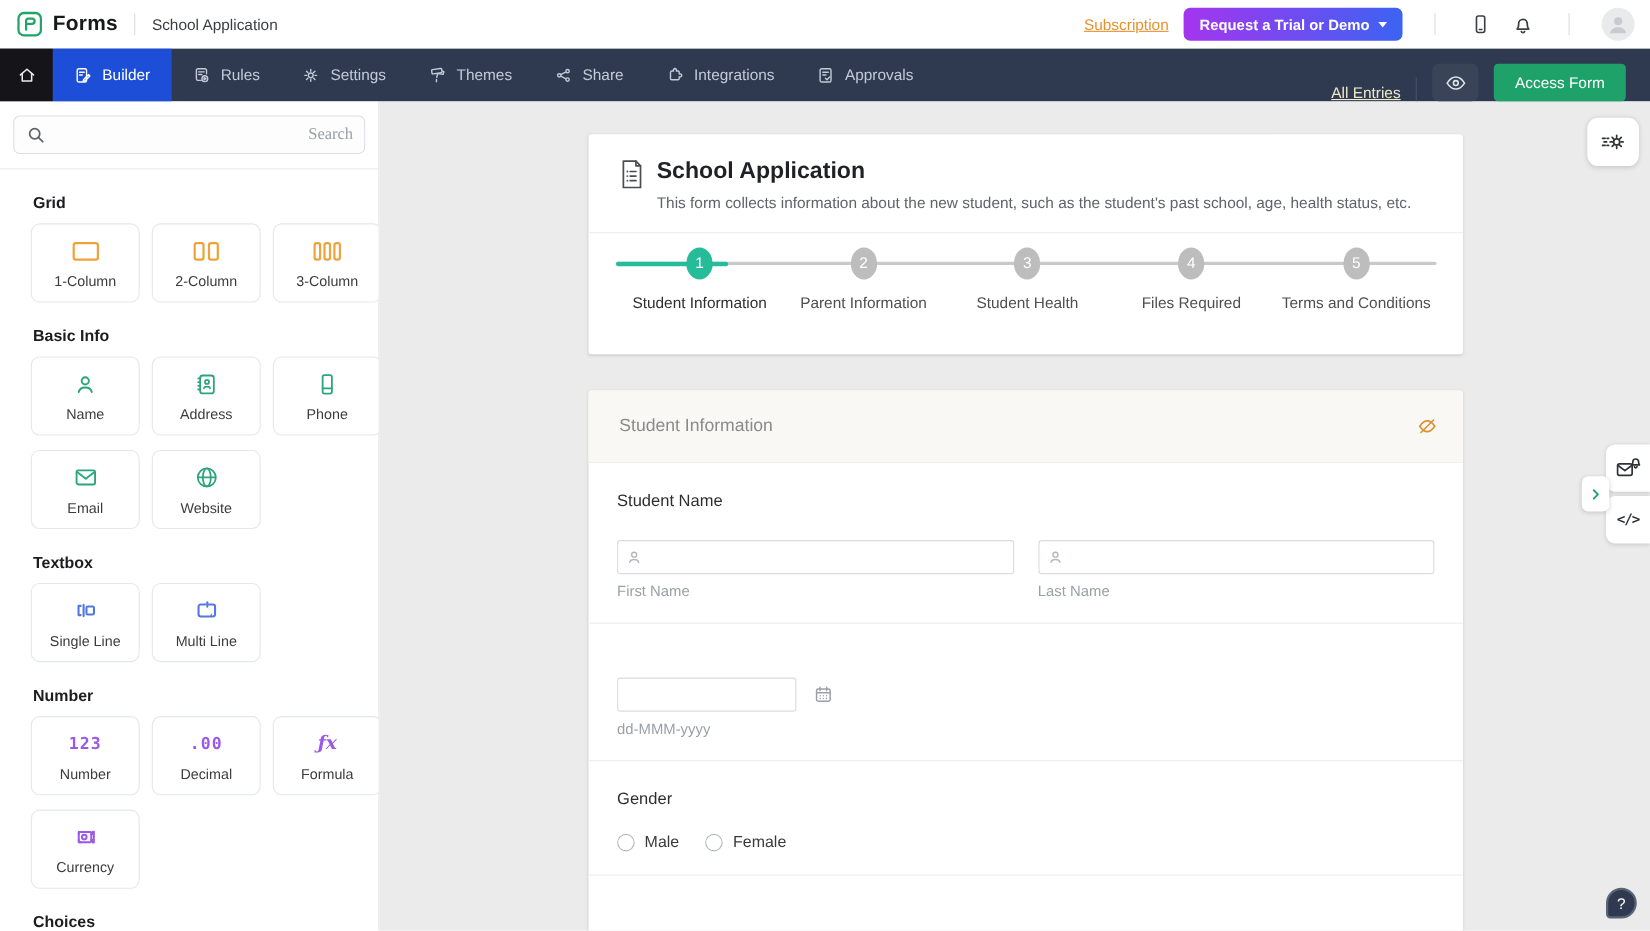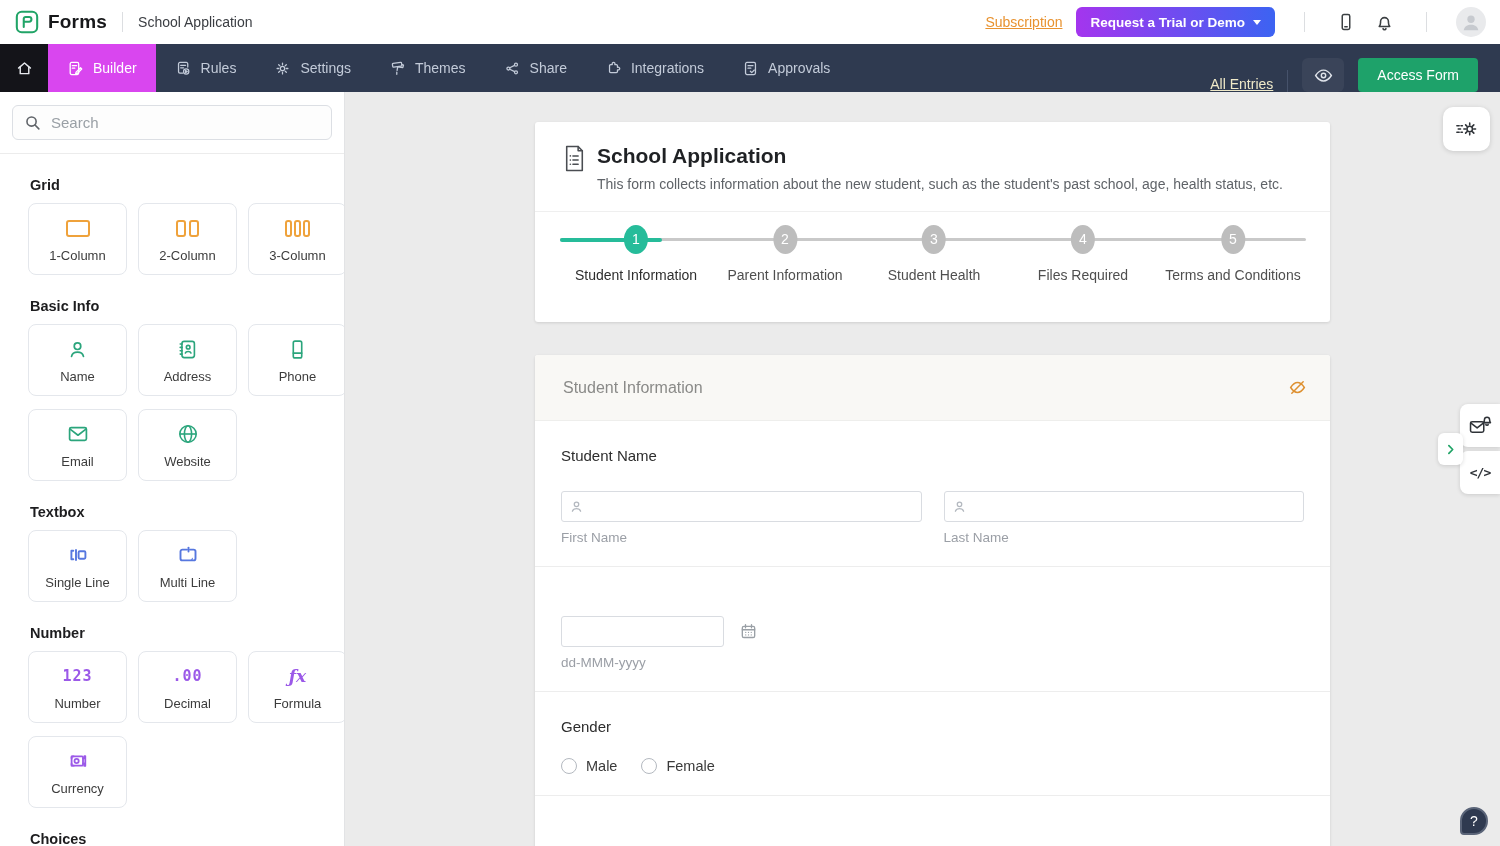--- a/index.html
+++ b/index.html
@@ -25,36 +25,36 @@
   .avatar { width:30px; height:30px; border-radius:50%; background:#e9eaec; display:flex;
     align-items:center; justify-content:center; overflow:hidden; cursor:pointer; }
 
   
   .navbar { position:absolute; left:0; top:44px; width:1500px; height:48px; background:#2f3a50;
     display:flex; align-items:stretch; z-index:29; }
   .nav-home { width:48px; background:#141419; display:flex; align-items:center; justify-content:center; cursor:pointer; }
   .nav-tabs { display:flex; align-items:stretch; }
   .nav-tab { display:flex; align-items:center; gap:9px; padding:0 19px; font-size:14px; color:#c3cbd9; cursor:pointer; }
   .nav-tab svg { stroke:#c3cbd9; }
-  .nav-tab.active { background:#d946ef; color:#fff; font-weight:500; }
+  .nav-tab.active { background:#1d4ed8; color:#fff; font-weight:500; }
   .nav-tab.active svg { stroke:#fff; }
   .nav-right { margin-left:auto; display:flex; align-items:flex-end; gap:14px; padding-right:22px; }
   .all-entries { font-size:14px; color:#efe9c8; text-decoration:underline; cursor:pointer; }
   .nav-sep { width:1px; height:22px; background:#46526b; }
   .eye-btn { width:42px; height:34px; border-radius:6px; background:#3a4459; border:none; cursor:pointer;
     display:flex; align-items:center; justify-content:center; }
   .access-btn { height:34px; background:#1ea26a; color:#fff; border:none; border-radius:4px;
     font-size:14px; font-weight:500; padding:0 19px; cursor:pointer; font-family:inherit; }
 
   
   .sidebar { position:absolute; left:0; top:92px; width:345px; height:754px; background:#fff;
     border-right:1px solid #e2e3e5; overflow:hidden; z-index:10; }
   .search-wrap { margin:13px 12px 0; position:relative; }
   .search-input { width:100%; height:35px; border:1px solid #dcdfe4; border-radius:6px; background:#fdfdfd;
-    padding:0 10px 0 38px; font-size:15px; color:#333; font-family:Liberation Sans, sans-serif; outline:none; }
+    padding:0 10px 0 38px; font-size:15px; color:#333; font-family:Liberation Serif, serif; outline:none;text-align:right; }
   .search-input::placeholder { color:#9aa0a6; }
   .search-ic { position:absolute; left:11px; top:8px; }
   .side-divider { height:1px; background:#ececec; margin-top:13px; }
   .side-content { padding:0 28px; }
   .sec-head { font-size:14.5px; font-weight:700; color:#1d1d1f; margin:23px 2px 10px; }
   .card-grid { display:grid; grid-template-columns:repeat(3,99px); gap:13px 11px; }
   .field-card { height:72px; background:#fff; border:1px solid #e4e7ec; border-radius:8px; cursor:pointer;
     display:flex; flex-direction:column; align-items:center; justify-content:center; gap:7px; }
   .card-icon { height:26px; display:flex; align-items:center; justify-content:center; }
   .card-label { font-size:13px; color:#3c3c3c; }

